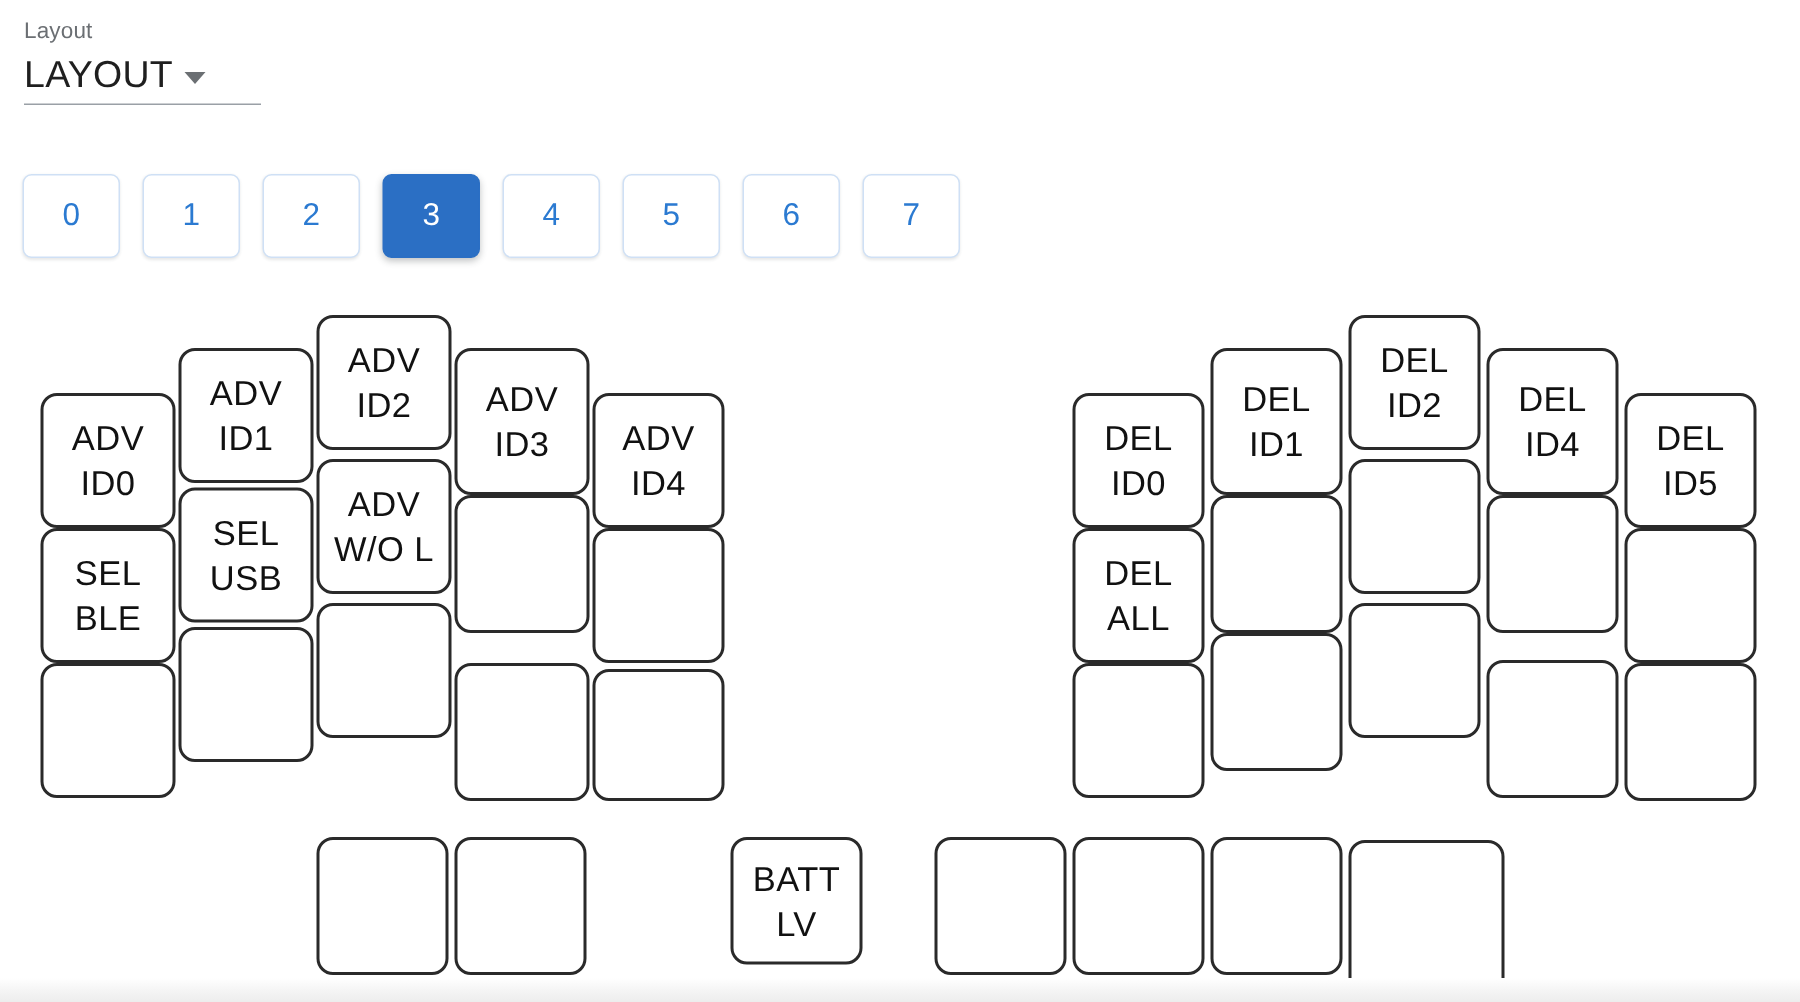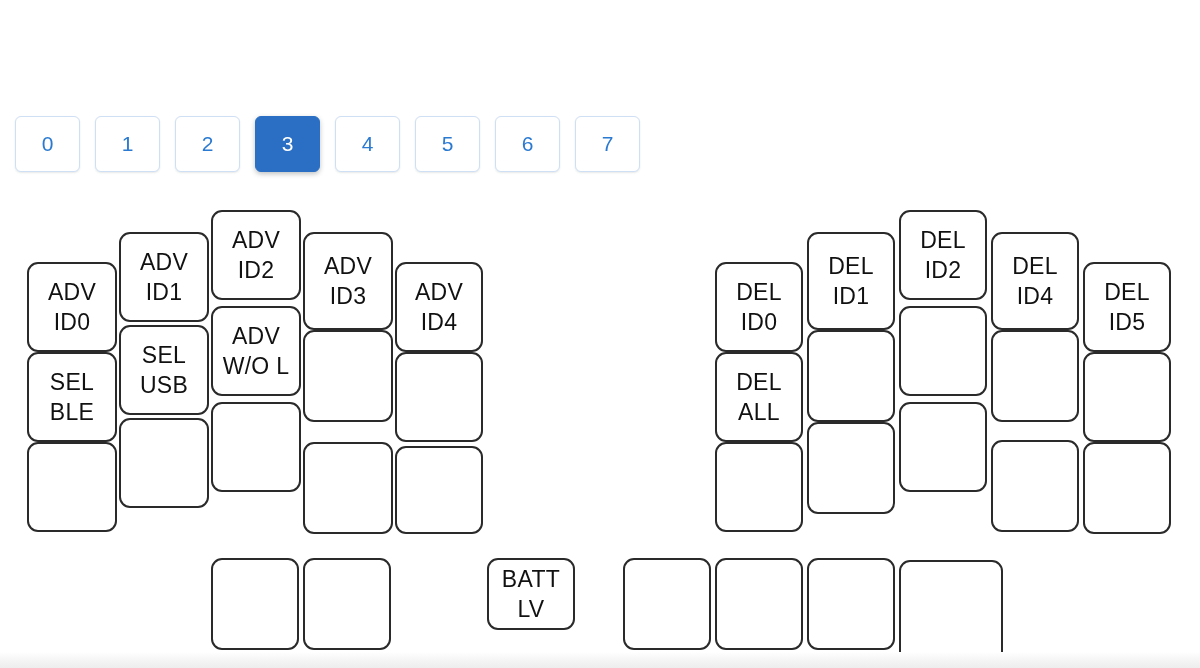--- a/index.html
+++ b/index.html
@@ -126,20 +126,27 @@
     height: 16px;
     background: linear-gradient(to bottom, #ffffff 0%, #f4f4f4 55%, #ededed 100%);
     pointer-events: none;
   }
 </style>
 </head>
 <body>
 
 <div id="app">
 
+  <div class="select-wrap">
+    <div class="select-label">Layout</div>
+    <div class="select-control">
+      <span class="select-value">LAYOUT</span>
+      <span class="caret"></span>
+    </div>
+  </div>
 
   <div class="layer-row">
       <button class="layer-btn">0</button>
       <button class="layer-btn">1</button>
       <button class="layer-btn">2</button>
       <button class="layer-btn selected">3</button>
       <button class="layer-btn">4</button>
       <button class="layer-btn">5</button>
       <button class="layer-btn">6</button>
       <button class="layer-btn">7</button>
@@ -207,21 +214,21 @@
         <span class="l2"></span>
       </div>
       <div class="key" style="left: 211px; top: 558px; width: 88px; height: 92px;">
         <span class="l1"></span>
         <span class="l2"></span>
       </div>
       <div class="key" style="left: 303px; top: 558px; width: 88px; height: 92px;">
         <span class="l1"></span>
         <span class="l2"></span>
       </div>
-      <div class="key" style="left: 487px; top: 558px; width: 88px; height: 72px;">
+      <div class="key" style="left: 487px; top: 558px; width: 88px; height: 85px;">
         <span class="l1">BATT</span>
         <span class="l2">LV</span>
       </div>
       <div class="key" style="left: 715px; top: 262px; width: 88px; height: 90px;">
         <span class="l1">DEL</span>
         <span class="l2">ID0</span>
       </div>
       <div class="key" style="left: 715px; top: 352px; width: 88px; height: 90px;">
         <span class="l1">DEL</span>
         <span class="l2">ALL</span>

